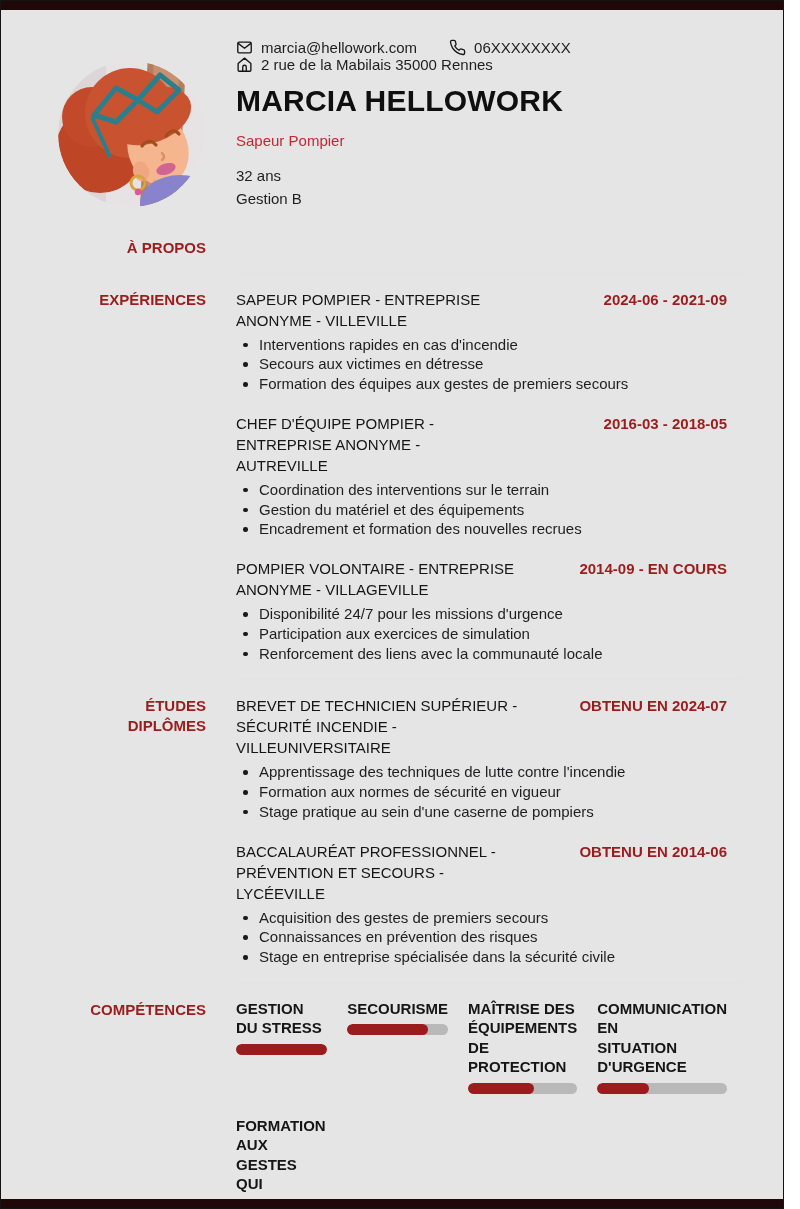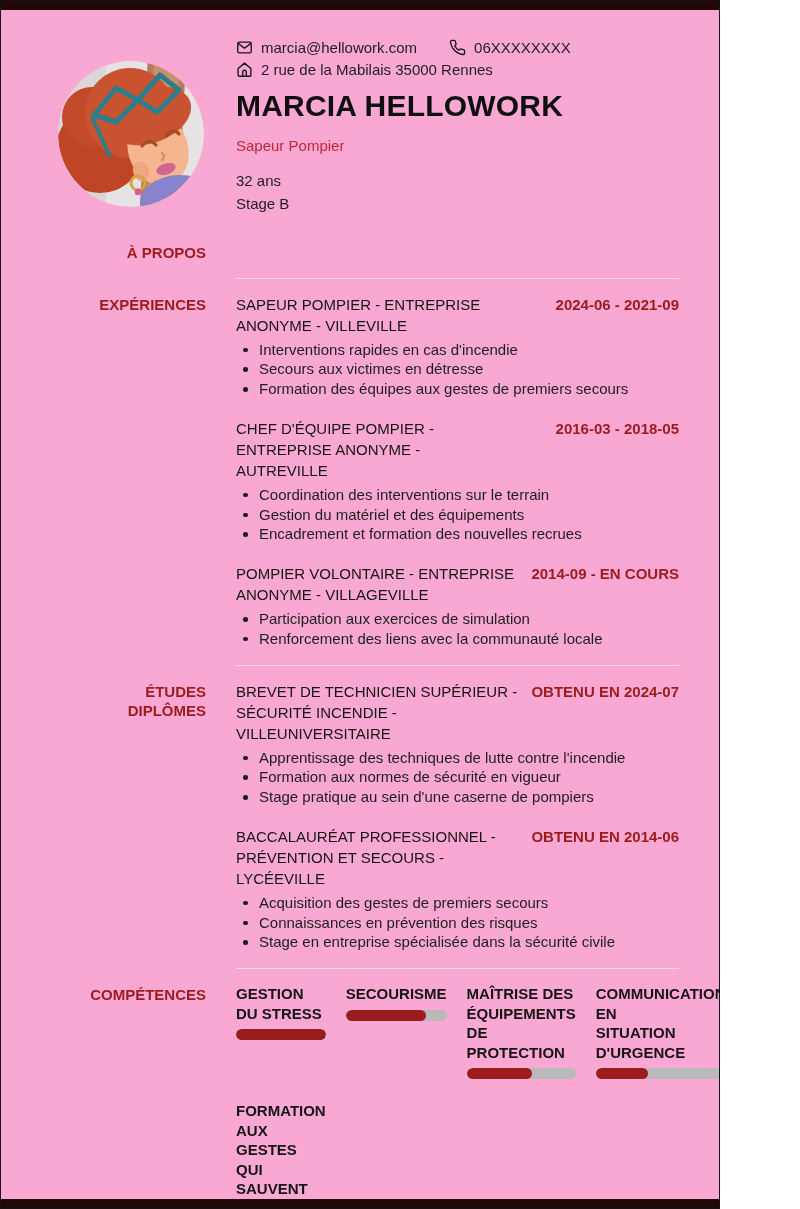--- a/index.html
+++ b/index.html
@@ -1,43 +1,43 @@
 <!DOCTYPE html>
 <html style="--accent: #9b1c1c; --subtitle: #c22736; --track: #b9b9b9; --divider: #e4e2e2; --text: #1e1e20; --frame: #200708;"><head>
 <meta charset="utf-8">
 <style>
   html,body { margin:0; padding:0; background:#ffffff; }
   .cv {
     position:relative;
-    width:720px; height:1209px;
+    width:784px; height:1209px;
     box-sizing:border-box;
-    background:#f9a8d4;
+    background:#e5e5e5;
     border:1px solid #141414;
     overflow:hidden;
     font-family:"Liberation Sans","DejaVu Sans",sans-serif;
     color:var(--text,#1e1e20);
     font-size:15px;
   }
   .edge-bar { position:absolute; left:0; width:100%; height:9px; background:var(--frame,#200708); z-index:5; }
   .edge-bar.top { top:0; } .edge-bar.bottom { bottom:0; }
 
   .photo { position:absolute; left:57px; top:60px; width:146px; height:146px; border-radius:50%; overflow:hidden; }
 
   .header { margin-left:235px; padding-top:38px; padding-right:40px; }
   .contact-row { display:flex; align-items:center; gap:32px; }
   .contact { display:flex; align-items:center; gap:8px; }
   .icon { display:inline-flex; width:17px; height:17px; flex:0 0 auto; }
   .icon svg { width:100%; height:100%; }
-  .address-row { margin-top:5px; }
+  .address-row { }
   h1.name { margin:11px 0 0; font-size:30px; font-weight:800; letter-spacing:0.2px; color:#0f0f10; }
   .job-subtitle { margin-top:14px; color:var(--subtitle,#c22736); }
   .meta { margin-top:16px; line-height:1.5; }
 
   main { margin-top:27px; }
-  .row { display:grid; grid-template-columns:205px 1fr; column-gap:30px; padding-right:40px; }
+  .row { display:grid; grid-template-columns:205px 1fr; column-gap:30px; padding-right:56px; }
   .label { color:var(--accent,#9b1c1c); font-weight:700; text-align:right; white-space:pre-line; line-height:1.3; padding-top:1px; }
   .about-text { line-height:1.42; }
 
   .divider { border:none; border-top:1px solid var(--divider,#e4e2e2); margin:15px 40px 15px 235px; height:0; }
 
   .xp-item { margin-bottom:19px; }
   .xp-item:last-child { margin-bottom:0; }
   .xp-head { display:flex; justify-content:space-between; gap:12px; }
   .xp-title { font-weight:400; line-height:1.4; white-space:pre-line; color:#151515; }
   .xp-dates { color:var(--accent,#9b1c1c); font-weight:700; white-space:nowrap; line-height:1.4; }
@@ -128,21 +128,21 @@
               <path d="M9.5 21.5v-6a2.5 2.5 0 0 1 5 0v6"></path>
             </svg>
         </span>
         <span>2 rue de la Mabilais 35000 Rennes</span>
       </span>
     </div>
     <h1 class="name">MARCIA HELLOWORK</h1>
     <div class="job-subtitle">Sapeur Pompier</div>
     <div class="meta">
       <div>32 ans</div>
-      <div>Stage B</div>
+      <div>Gestion B</div>
     </div>
   </header>
 
   <main>
     <section class="row">
       <div class="label">À PROPOS</div>
     </section>
 
     <div class="divider"></div>
 
@@ -174,20 +174,21 @@
               <li>Encadrement et formation des nouvelles recrues</li>
             </ul>
           </div>
           <div class="xp-item">
             <div class="xp-head">
               <div class="xp-title">POMPIER VOLONTAIRE - ENTREPRISE
 ANONYME - VILLAGEVILLE</div>
               <div class="xp-dates">2014-09 - EN COURS</div>
             </div>
             <ul class="xp-bullets">
+              <li>Disponibilité 24/7 pour les missions d'urgence</li>
               <li>Participation aux exercices de simulation</li>
               <li>Renforcement des liens avec la communauté locale</li>
             </ul>
           </div>
         </div>
     </section>
 
     <div class="divider"></div>
 
     <section class="row">

